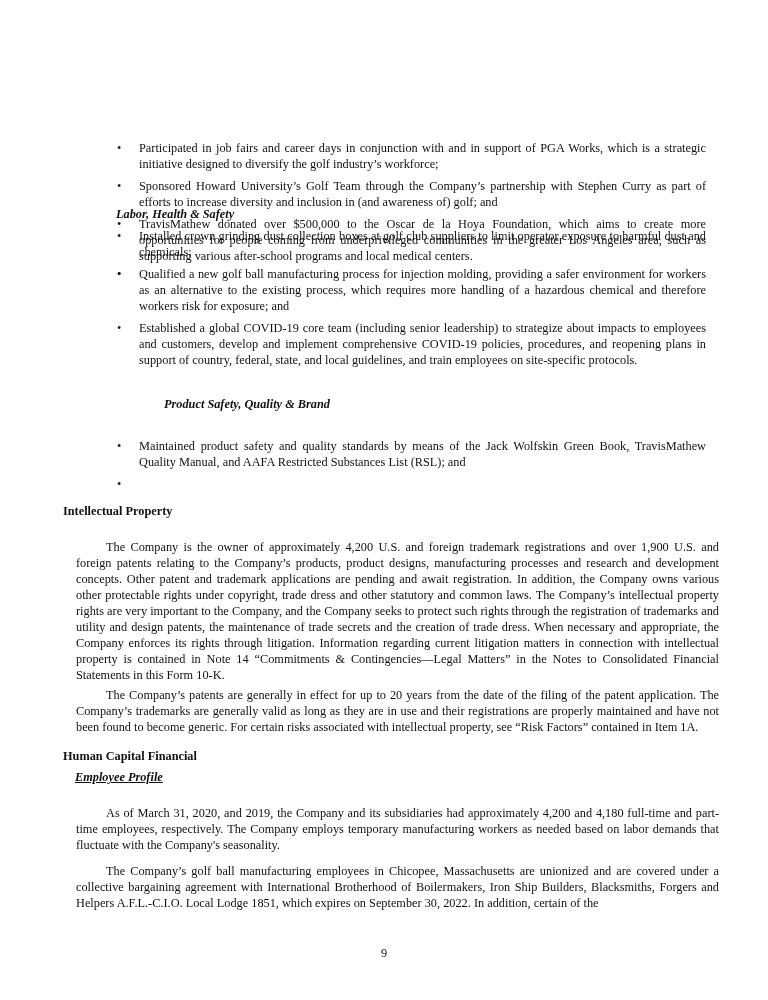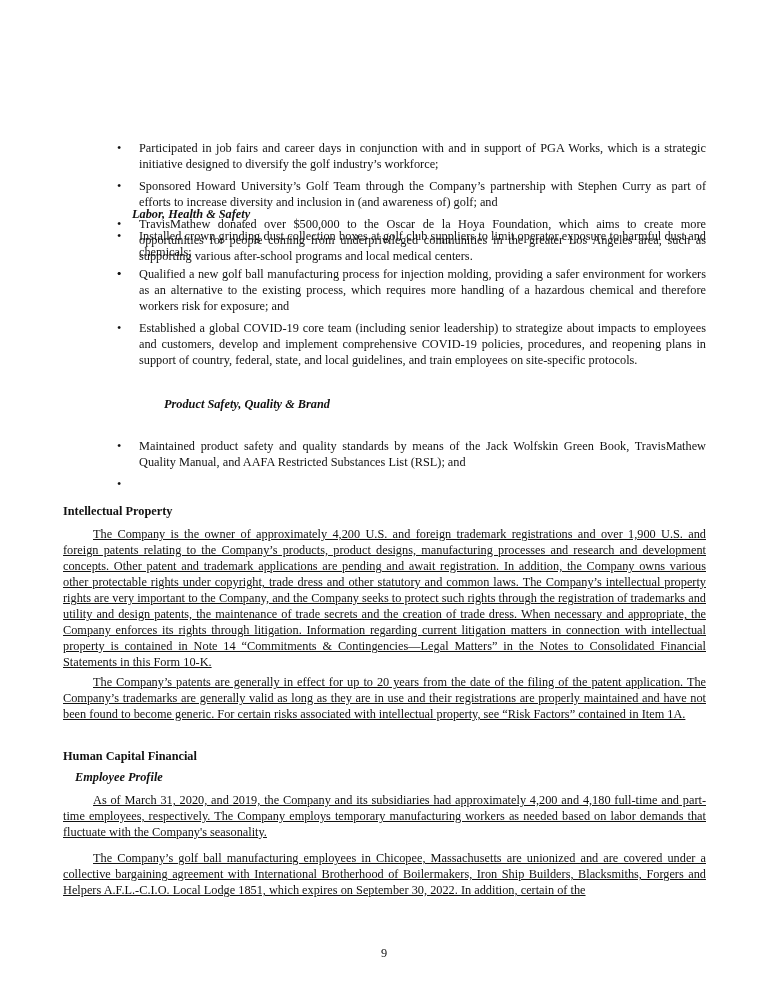--- a/index.html
+++ b/index.html
@@ -4,52 +4,52 @@
 <style>
   html, body { margin: 0; padding: 0; background: #ffffff; }
   body { width: 768px; height: 1000px; position: relative; overflow: hidden;
          font-family: "Liberation Serif", serif; color: #111; font-size: 12.3px; line-height: 16px; }
   .page { position: absolute; left: 0; top: 0; width: 768px; height: 1000px; }
   .bullets { position: absolute; left: 114px; width: 592px; margin: 0; padding: 0; list-style: none; }
   .bullet { position: relative; padding-left: 25px; text-align: justify; margin-bottom: 6px; }
   .bullet .dot { position: absolute; left: 3px; top: 0; }
   .subhead { position: absolute; left: 116px; font-weight: bold; font-style: italic; }
   .heading { position: absolute; left: 63px; font-weight: bold; text-align: center; }
-  .para { position: absolute; left: 63px; width: 643px; text-align: justify; text-indent: 30px; margin: 0; text-decoration: underline; }
+  .para { position: absolute; left: 63px; width: 643px; text-align: justify; text-indent: 30px; margin: 13px; }
   .subhead2 { position: absolute; left: 75px; font-weight: bold; font-style: italic; }
   .pagenum { position: absolute; left: 0; width: 768px; text-align: center; top: 945px; }
 </style>
 </head>
 <body>
 
 <div class="page">
 
   <ul class="bullets" style="top:140px;">
     <li class="bullet"><span class="dot">•</span><span>Participated in job fairs and career days in conjunction with and in support of PGA Works, which is a strategic initiative designed to diversify the golf industry’s workforce;</span></li>
     <li class="bullet"><span class="dot">•</span><span>Sponsored Howard University’s Golf Team through the Company’s partnership with Stephen Curry as part of efforts to increase diversity and inclusion in (and awareness of) golf; and</span></li>
     <li class="bullet"><span class="dot">•</span><span>TravisMathew donated over $500,000 to the Oscar de la Hoya Foundation, which aims to create more opportunities for people coming from underprivileged communities in the greater Los Angeles area, such as supporting various after-school programs and local medical centers.</span></li>
   </ul>
 
-  <div class="subhead" style="top:206px;margin-left:16px;">Labor, Health &amp; Safety</div>
+  <div class="subhead" style="top:206px;">Labor, Health &amp; Safety</div>
   <ul class="bullets" style="top:228px;">
     <li class="bullet"><span class="dot">•</span><span>Installed crown grinding dust collection boxes at golf club suppliers to limit operator exposure to harmful dust and chemicals;</span></li>
     <li class="bullet"><span class="dot">•</span></li>
     <li class="bullet"><span class="dot">•</span><span>Qualified a new golf ball manufacturing process for injection molding, providing a safer environment for workers as an alternative to the existing process, which requires more handling of a hazardous chemical and therefore workers risk for exposure; and</span></li>
     <li class="bullet"><span class="dot">•</span><span>Established a global COVID-19 core team (including senior leadership) to strategize about impacts to employees and customers, develop and implement comprehensive COVID-19 policies, procedures, and reopening plans in support of country, federal, state, and local guidelines, and train employees on site-specific protocols.</span></li>
   </ul>
 
   <div class="subhead" style="top:396px;margin-left:48px;">Product Safety, Quality &amp; Brand</div>
   <ul class="bullets" style="top:438px;">
     <li class="bullet"><span class="dot">•</span><span>Maintained product safety and quality standards by means of the Jack Wolfskin Green Book, TravisMathew Quality Manual, and AAFA Restricted Substances List (RSL); and</span></li>
     <li class="bullet"><span class="dot">•</span></li>
   </ul>
 
   <div class="heading" style="top:503px;">Intellectual Property</div>
   <p class="para" style="top:526px;">The Company is the owner of approximately 4,200 U.S. and foreign trademark registrations and over 1,900 U.S. and foreign patents relating to the Company’s products, product designs, manufacturing processes and research and development concepts. Other patent and trademark applications are pending and await registration. In addition, the Company owns various other protectable rights under copyright, trade dress and other statutory and common laws. The Company’s intellectual property rights are very important to the Company, and the Company seeks to protect such rights through the registration of trademarks and utility and design patents, the maintenance of trade secrets and the creation of trade dress. When necessary and appropriate, the Company enforces its rights through litigation. Information regarding current litigation matters in connection with intellectual property is contained in Note 14 “Commitments &amp; Contingencies—Legal Matters” in the Notes to Consolidated Financial Statements in this Form 10-K.</p>
   <p class="para" style="top:674px;">The Company’s patents are generally in effect for up to 20 years from the date of the filing of the patent application. The Company’s trademarks are generally valid as long as they are in use and their registrations are properly maintained and have not been found to become generic. For certain risks associated with intellectual property, see “Risk Factors” contained in Item 1A.</p>
 
   <div class="heading" style="top:748px;">Human Capital Financial</div>
-  <div class="subhead2" style="top:769px;">Employee Profile</div>
+  <div class="subhead2" style="top:769px;text-decoration:underline;">Employee Profile</div>
   <p class="para" style="top:792px;">As of March 31, 2020, and 2019, the Company and its subsidiaries had approximately 4,200 and 4,180 full-time and part-time employees, respectively. The Company employs temporary manufacturing workers as needed based on labor demands that fluctuate with the Company's seasonality.</p>
   <p class="para" style="top:850px;">The Company’s golf ball manufacturing employees in Chicopee, Massachusetts are unionized and are covered under a collective bargaining agreement with International Brotherhood of Boilermakers, Iron Ship Builders, Blacksmiths, Forgers and Helpers A.F.L.-C.I.O. Local Lodge 1851, which expires on September 30, 2022. In addition, certain of the</p>
 
   <div class="pagenum">9</div>
 </div>
 
 </body></html>

